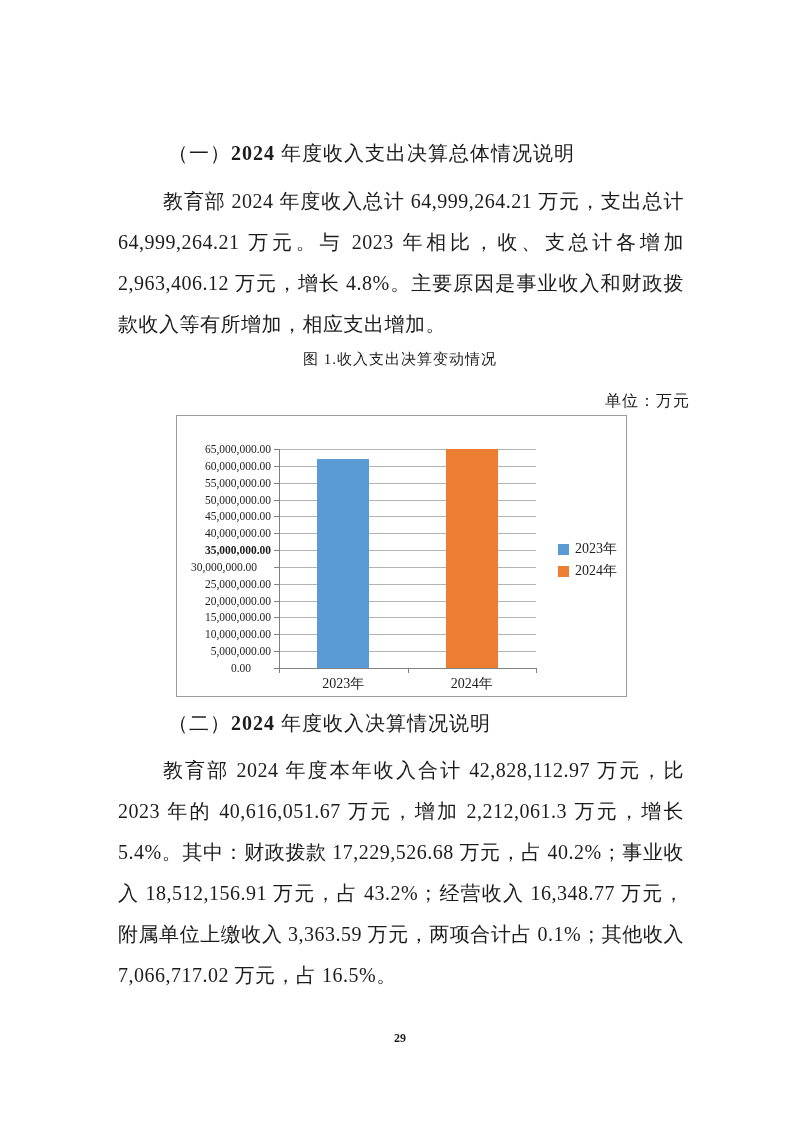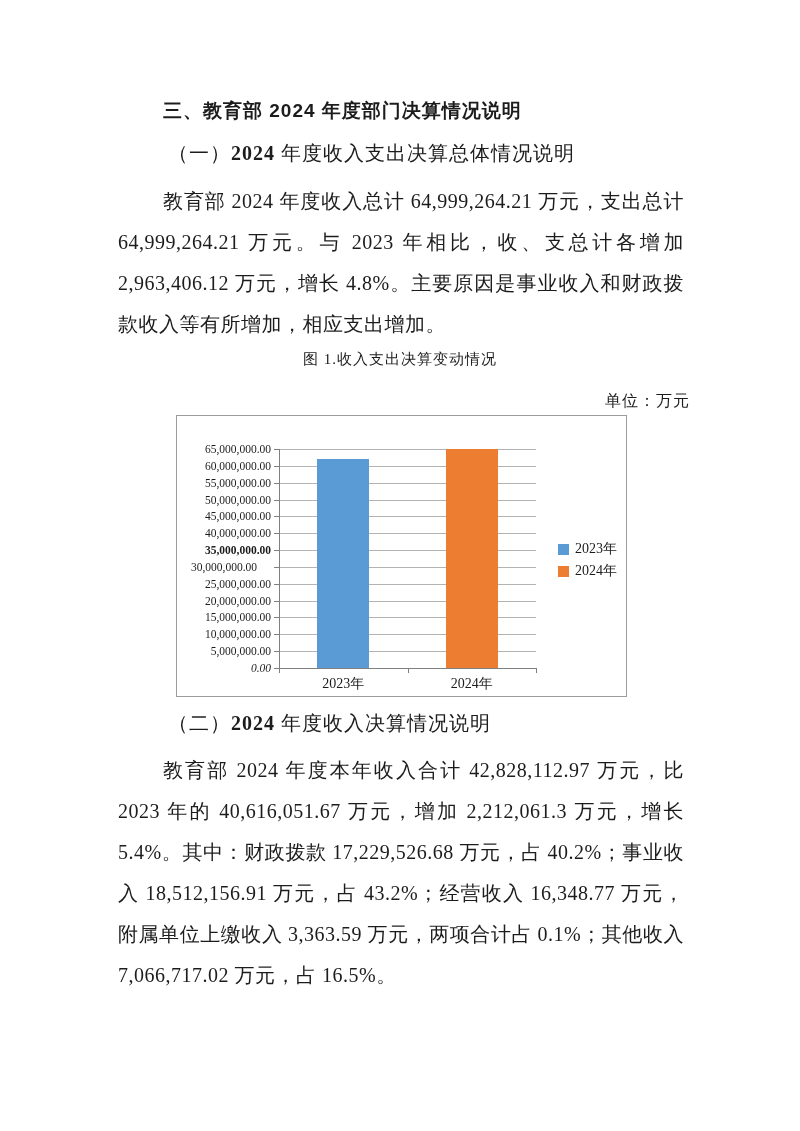--- a/index.html
+++ b/index.html
@@ -107,33 +107,32 @@
     font-size: 12px;
     font-weight: bold;
     color: #1c1c1c;
   }
 </style>
 </head>
 <body>
 
 <div class="page">
 
-  <div class="h1">三、教育部 2024 年度部门决算情况说明</div>
 
   <div class="h2 h2a"><span>（一）</span><span class="year">2024</span><span> 年度收入支出决算总体情况说明</span></div>
 
   <div class="body-par p1">教育部 2024 年度收入总计 64,999,264.21 万元，支出总计 64,999,264.21 万元。与 2023 年相比，收、支总计各增加 2,963,406.12 万元，增长 4.8%。主要原因是事业收入和财政拨款收入等有所增加，相应支出增加。</div>
 
   <div class="fig-title">图 1.收入支出决算变动情况</div>
 
   <div class="unit-label">单位：万元</div>
 
   <div class="chart-frame" id="chart">
       <div class="ytick" style="left: 97px; top: 252px;"></div>
-      <div class="ylabel" style="right: 355px; top: 246px; font-style: italic;">0.00</div>
+      <div class="ylabel" style="right: 375px; top: 246px;">0.00</div>
       <div class="gridline" style="left: 102px; top: 235.154px; width: 257px;"></div>
       <div class="ytick" style="left: 97px; top: 235.154px;"></div>
       <div class="ylabel" style="right: 355px; top: 229.154px;">5,000,000.00</div>
       <div class="gridline" style="left: 102px; top: 218.308px; width: 257px;"></div>
       <div class="ytick" style="left: 97px; top: 218.308px;"></div>
       <div class="ylabel" style="right: 355px; top: 212.308px;">10,000,000.00</div>
       <div class="gridline" style="left: 102px; top: 201.462px; width: 257px;"></div>
       <div class="ytick" style="left: 97px; top: 201.462px;"></div>
       <div class="ylabel" style="right: 355px; top: 195.462px;">15,000,000.00</div>
       <div class="gridline" style="left: 102px; top: 184.615px; width: 257px;"></div>
@@ -184,14 +183,15 @@
           <span class="legend-swatch" style="background: rgb(237, 125, 49);"></span>
           <span class="legend-label">2024年</span>
         </div>
       </div>
     </div>
 
   <div class="h2 h2b"><span>（二）</span><span class="year">2024</span><span> 年度收入决算情况说明</span></div>
 
   <div class="body-par p2">教育部 2024 年度本年收入合计 42,828,112.97 万元，比 2023 年的 40,616,051.67 万元，增加 2,212,061.3 万元，增长 5.4%。其中：财政拨款 17,229,526.68 万元，占 40.2%；事业收入 18,512,156.91 万元，占 43.2%；经营收入 16,348.77 万元，附属单位上缴收入 3,363.59 万元，两项合计占 0.1%；其他收入 7,066,717.02 万元，占 16.5%。</div>
 
+  <div class="page-number">29</div>
 
 </div>
 
 </body></html>

